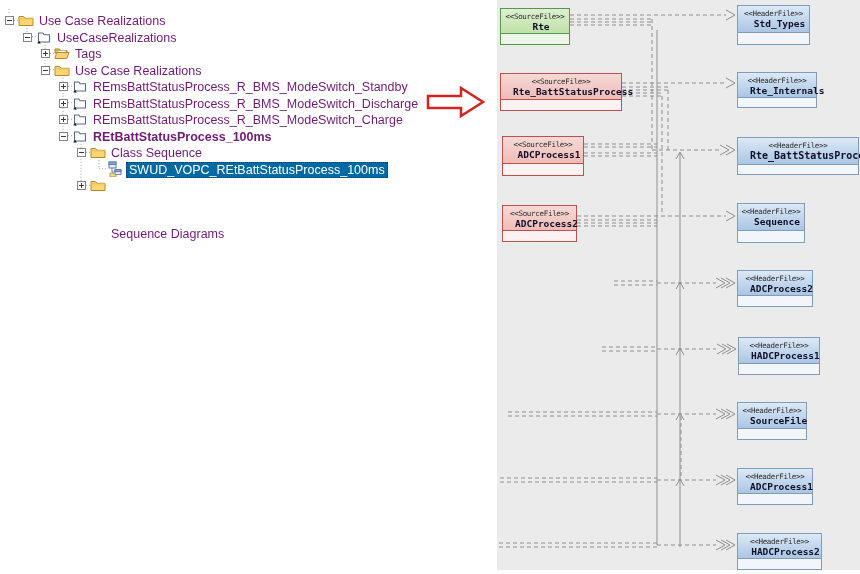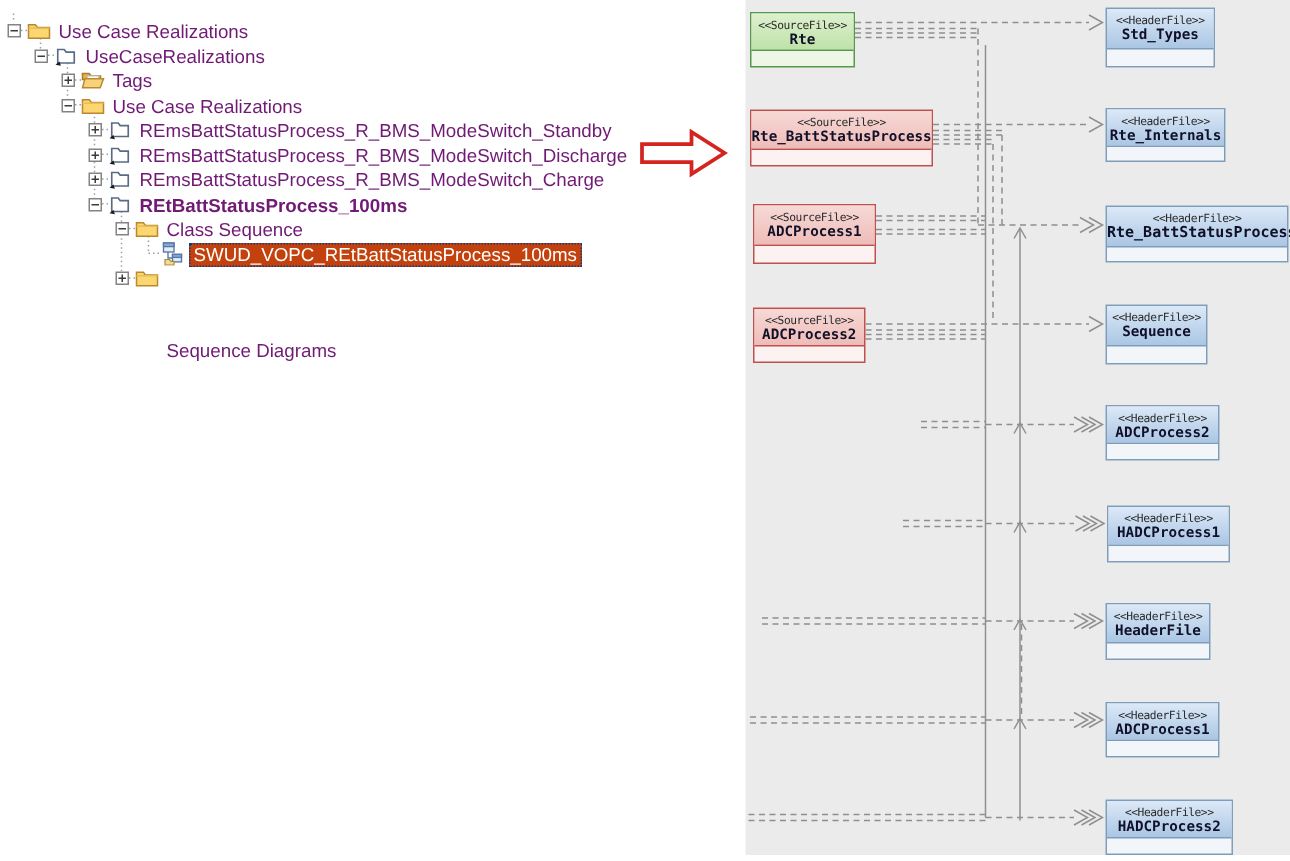--- a/index.html
+++ b/index.html
@@ -3,32 +3,32 @@
 <meta charset="utf-8">
 <style>
   html,body{margin:0;padding:0;}
   .stage{position:relative;width:860px;height:574px;background:#ffffff;overflow:hidden;
          font-family:"Liberation Sans",sans-serif;}
   
   .tree-panel{position:absolute;left:0;top:0;width:497px;height:574px;background:#fff;}
   .tree-guides{position:absolute;left:0;top:0;pointer-events:none;}
   .tree-row{position:absolute;height:17px;white-space:nowrap;cursor:default;}
   .tree-label{position:absolute;top:1px;font-size:12.5px;color:#701a75;padding:1px 3px;}
-  .tree-label.selected{background:#c2410c;color:#fff;border:1px dotted #0a3d86;padding:0 2px;}
+  .tree-label.selected{background:#0369a1;color:#fff;border:1px dotted #0a3d86;padding:0 2px;}
   .exp{position:absolute;width:9px;height:9px;background:#fff;border:1px solid #848484;box-sizing:border-box;}
   .exp::before{content:"";position:absolute;left:1px;right:1px;top:3px;height:1px;background:#3c3c3c;}
   .exp.plus::after{content:"";position:absolute;top:1px;bottom:1px;left:3px;width:1px;background:#3c3c3c;}
   .tree-icon{position:absolute;width:16px;height:16px;}
   
   .diagram-bg{position:absolute;left:497px;top:0;width:363px;height:570px;background:#ebebeb;}
   .connectors{position:absolute;left:0;top:0;pointer-events:none;}
   .uml-box{position:absolute;box-sizing:border-box;border:1px solid #888;font-family:"DejaVu Sans Mono",monospace;}
   .uml-head{box-sizing:border-box;width:100%;text-align:center;overflow:visible;}
   .uml-stereo{display:block;font-size:7.5px;line-height:9px;padding-top:3px;color:#2b2b2b;letter-spacing:-0.3px;}
-  .uml-name{display:block;font-size:9.5px;line-height:12px;font-weight:bold;color:#101028;white-space:nowrap;}
+  .uml-name{display:block;font-size:9.5px;line-height:12px;font-weight:bold;color:#101028;white-space:nowrap;padding-left:12px;}
   .red-arrow{position:absolute;}
 </style>
 </head>
 <body>
 
 <div class="stage">
 
   <div class="tree-panel">
     <svg class="tree-guides" id="treeGuides" width="497" height="210">
         <path d="M9,9 V15 M27,25.25 V36.75 M45,41.75 V69.75 M63,74.75 V135.75 M81,140.75 V185.25 M99,157.25 V168.75 M14,20.25 H18 M32,36.75 H36 M50,53.25 H54 M50,69.75 H54 M68,86.25 H72 M68,102.75 H72 M68,119.25 H72 M68,135.75 H72 M86,152.25 H90 M99,168.75 H108 M86,185.25 H90" stroke="#9f9f9f" stroke-width="1" stroke-dasharray="1,2" fill="none"></path>
@@ -273,21 +273,21 @@
       </div>
       <div class="uml-box" style="left: 738px; top: 337px; width: 82px; height: 38px; border-color: rgb(127, 157, 185); background: rgb(242, 246, 251);">
         <div class="uml-head" style="height: 26px; border-bottom: 1px solid rgb(127, 157, 185); background: linear-gradient(rgb(220, 233, 247), rgb(170, 198, 228));">
           <span class="uml-stereo">&lt;&lt;HeaderFile&gt;&gt;</span>
           <span class="uml-name">HADCProcess1</span>
         </div>
       </div>
       <div class="uml-box" style="left: 737px; top: 402px; width: 70px; height: 38px; border-color: rgb(127, 157, 185); background: rgb(242, 246, 251);">
         <div class="uml-head" style="height: 26px; border-bottom: 1px solid rgb(127, 157, 185); background: linear-gradient(rgb(220, 233, 247), rgb(170, 198, 228));">
           <span class="uml-stereo">&lt;&lt;HeaderFile&gt;&gt;</span>
-          <span class="uml-name">HeaderFile</span>
+          <span class="uml-name">SourceFile</span>
         </div>
       </div>
       <div class="uml-box" style="left: 737px; top: 468px; width: 76px; height: 37px; border-color: rgb(127, 157, 185); background: rgb(242, 246, 251);">
         <div class="uml-head" style="height: 25px; border-bottom: 1px solid rgb(127, 157, 185); background: linear-gradient(rgb(220, 233, 247), rgb(170, 198, 228));">
           <span class="uml-stereo">&lt;&lt;HeaderFile&gt;&gt;</span>
           <span class="uml-name">ADCProcess1</span>
         </div>
       </div>
       <div class="uml-box" style="left: 737px; top: 533px; width: 85px; height: 37px; border-color: rgb(127, 157, 185); background: rgb(242, 246, 251);">
         <div class="uml-head" style="height: 25px; border-bottom: 1px solid rgb(127, 157, 185); background: linear-gradient(rgb(220, 233, 247), rgb(170, 198, 228));">

